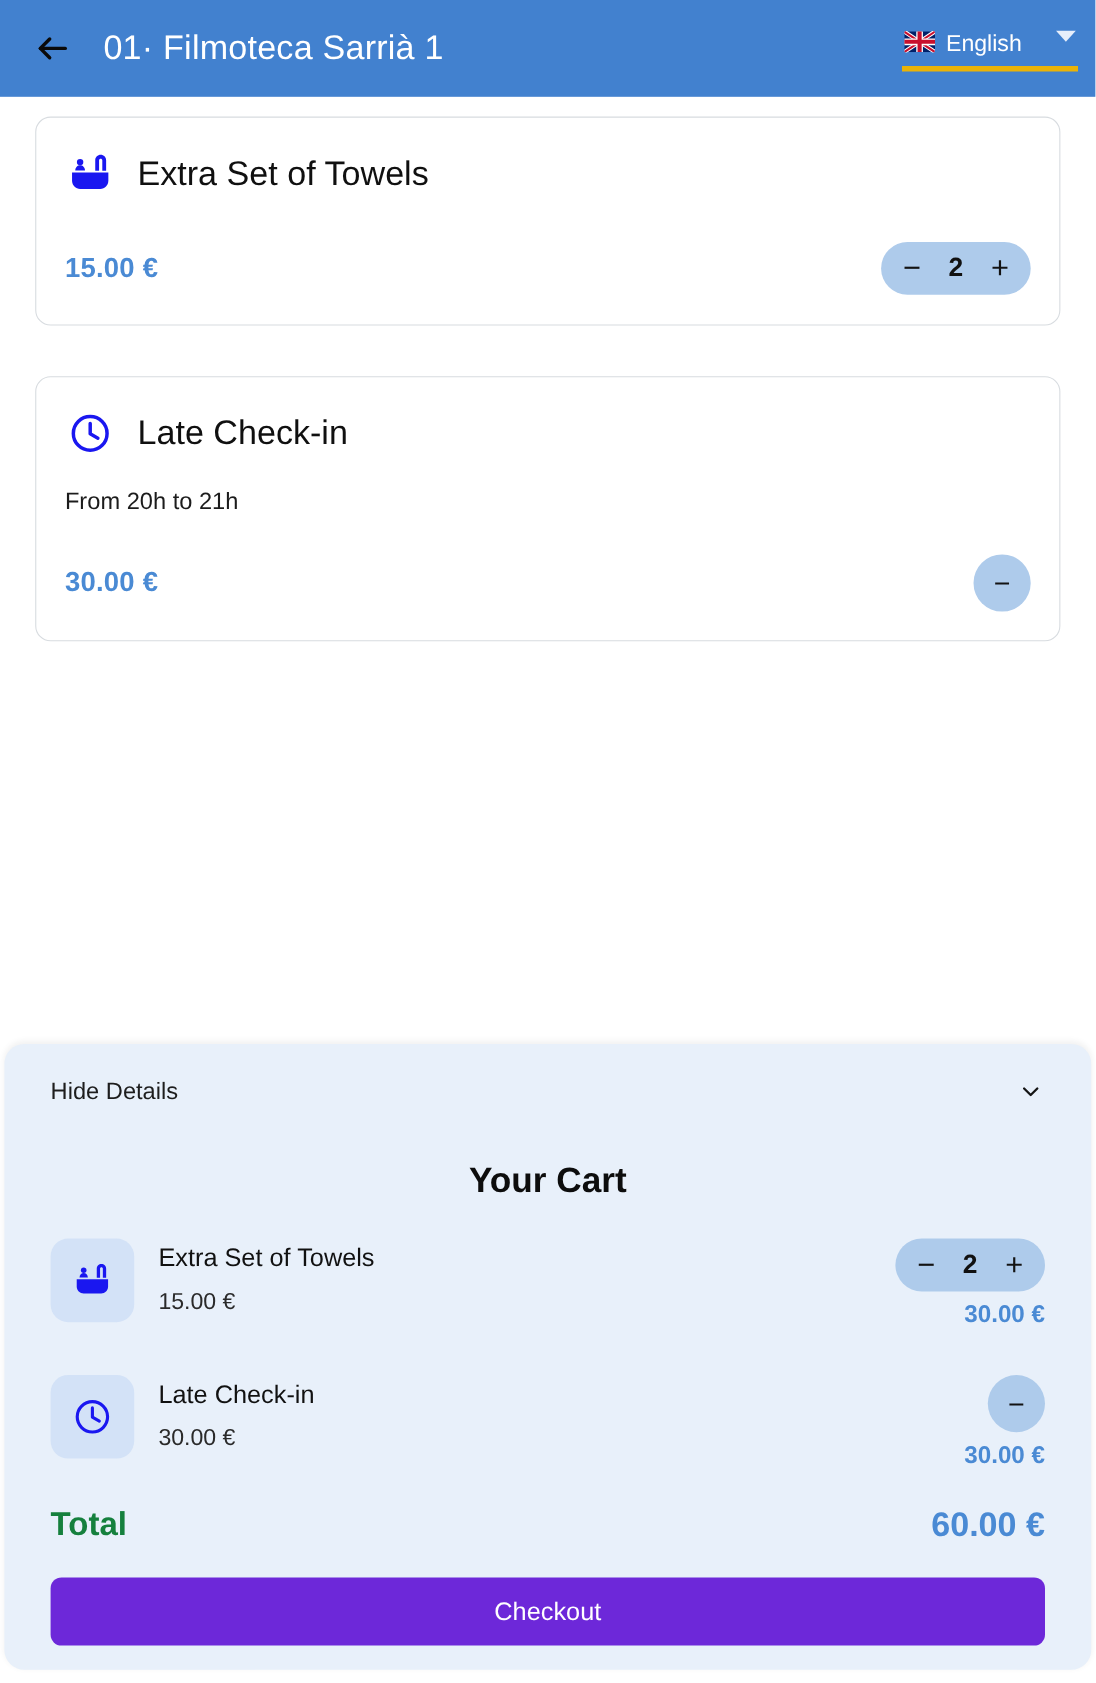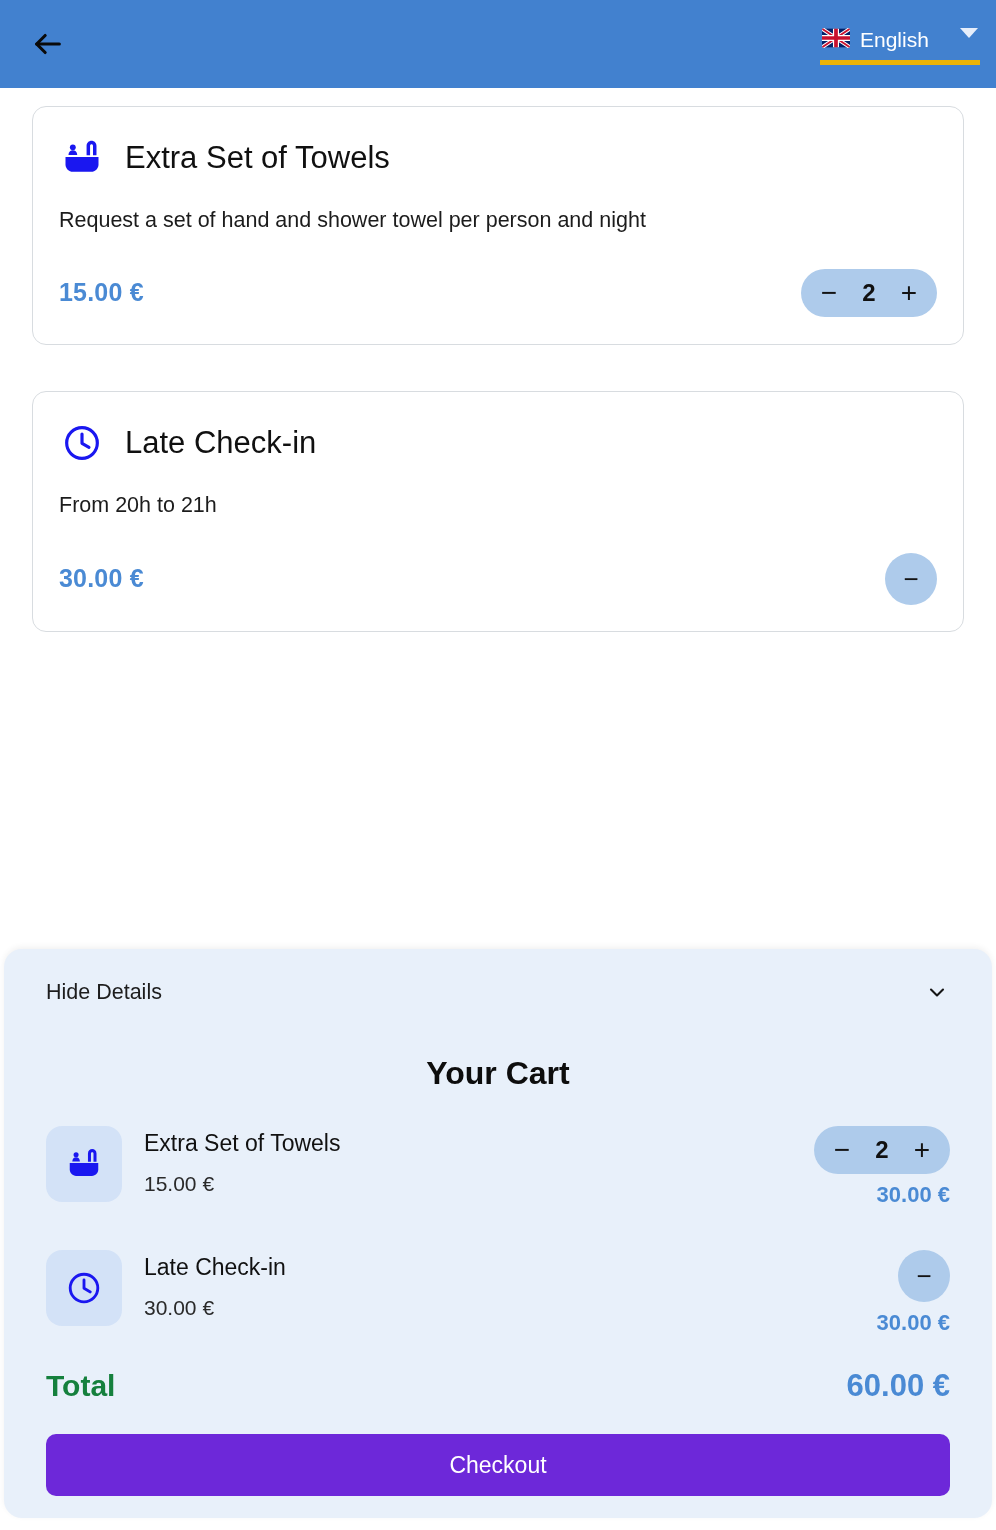--- a/index.html
+++ b/index.html
@@ -297,20 +297,21 @@
 
   <div class="header">
     <button class="back-btn">
       <span>
         <svg width="34" height="34" viewBox="0 0 24 24" fill="none" stroke="#0a0a0a" stroke-width="2.2" stroke-linecap="round" stroke-linejoin="round">
           <line x1="20" y1="12" x2="4" y2="12"></line>
           <polyline points="10,6 4,12 10,18"></polyline>
         </svg>
       </span>
     </button>
+    <div class="header-title">01· Filmoteca Sarrià 1</div>
 
     <div class="lang-select">
       <span class="flag-icon">
         <svg width="28" height="20" viewBox="0 0 60 40">
           <rect width="60" height="40" fill="#012169"></rect>
           <path d="M0,0 L60,40 M60,0 L0,40" stroke="#ffffff" stroke-width="8"></path>
           <path d="M0,0 L60,40 M60,0 L0,40" stroke="#C8102E" stroke-width="4"></path>
           <path d="M30,0 V40 M0,20 H60" stroke="#ffffff" stroke-width="13"></path>
           <path d="M30,0 V40 M0,20 H60" stroke="#C8102E" stroke-width="8"></path>
         </svg>
@@ -327,21 +328,20 @@
         <span class="card-icon">
           <svg width="44" height="44" viewBox="0 0 24 24" fill="#1a17f0">
             <circle cx="7" cy="6.2" r="1.6"></circle>
             <path d="M17.2 2.6c-1.5 0-2.7 1.2-2.7 2.7v5.2h1.9V5.3c0-.45.36-.8.8-.8s.8.35.8.8v5.2h1.9V5.3c0-1.5-1.2-2.7-2.7-2.7z"></path>
             <path d="M3 11.4h18v4.1c0 2.2-1.8 4-4 4H7c-2.2 0-4-1.8-4-4v-4.1z"></path>
             <path d="M4.6 10.4c0-1.6 1.1-2.6 2.4-2.6s2.4 1 2.4 2.6H4.6z"></path>
           </svg>
         </span>
         <div class="card-title">Extra Set of Towels</div>
       </div>
-      <div class="card-desc">Request a set of hand and shower towel per person and night</div>
       <div class="card-foot">
         <div class="price">15.00 €</div>
         <div class="stepper">
           <button class="step-btn">−</button>
           <span class="qty">2</span>
           <button class="step-btn">+</button>
         </div>
       </div>
     </div>
 

